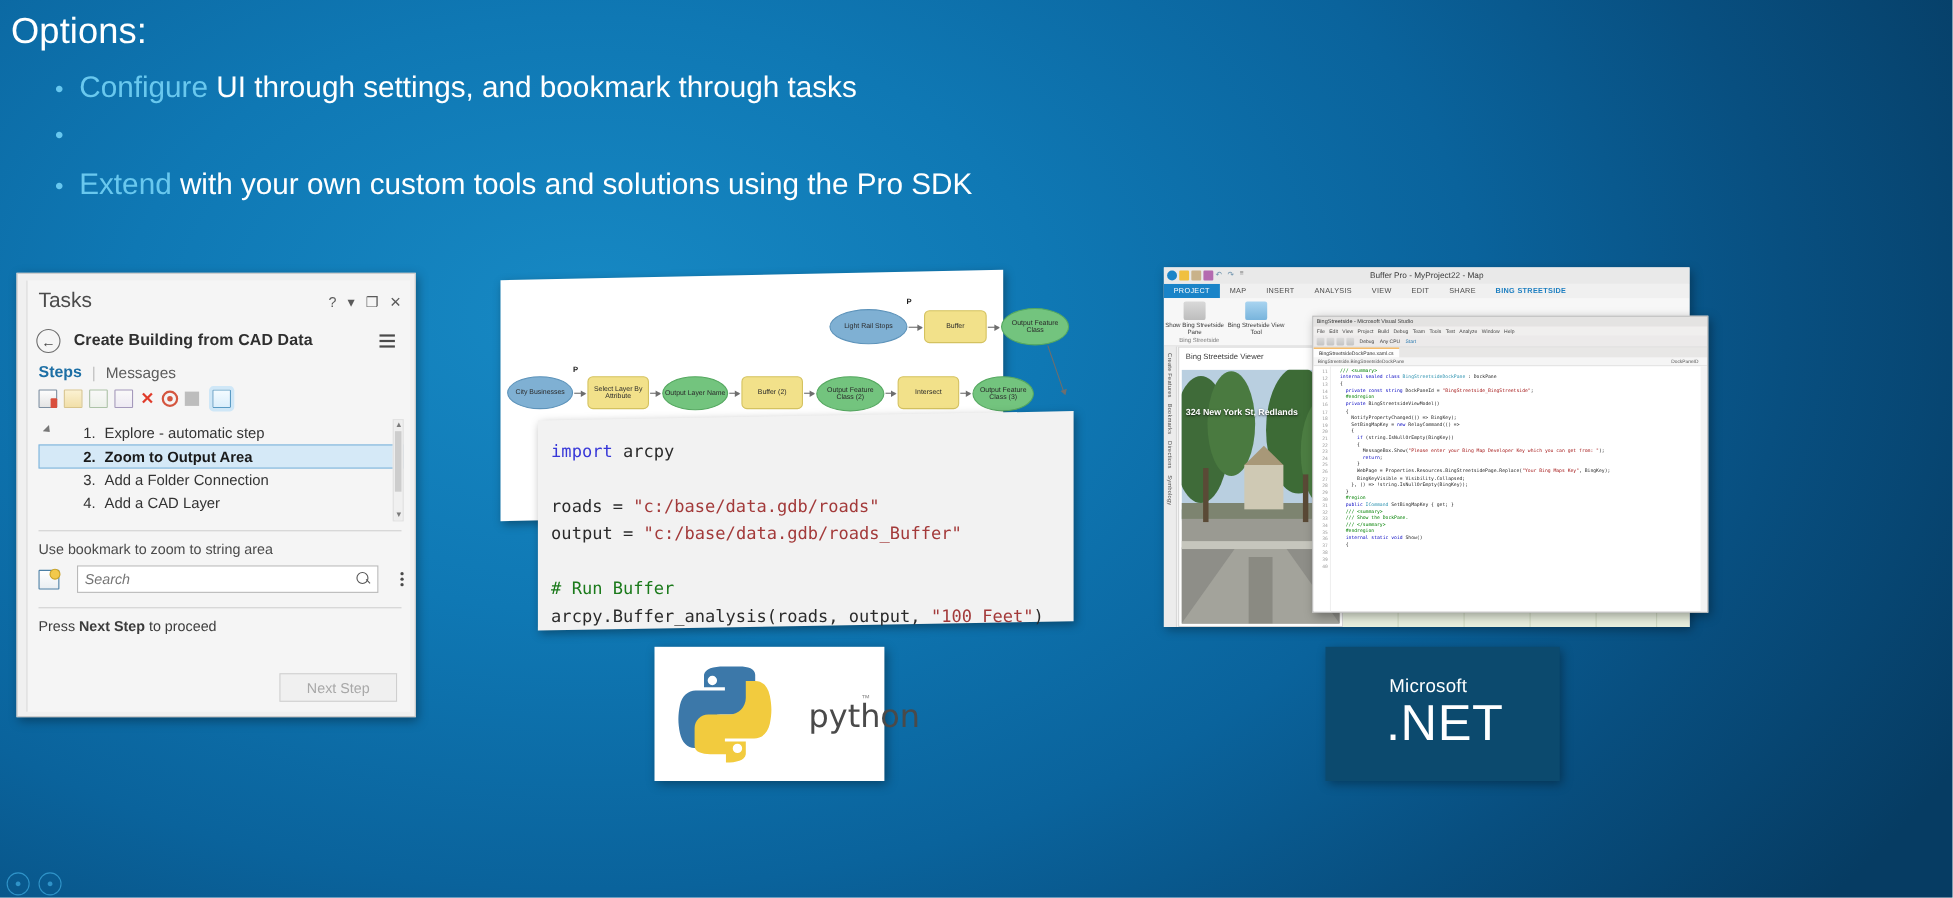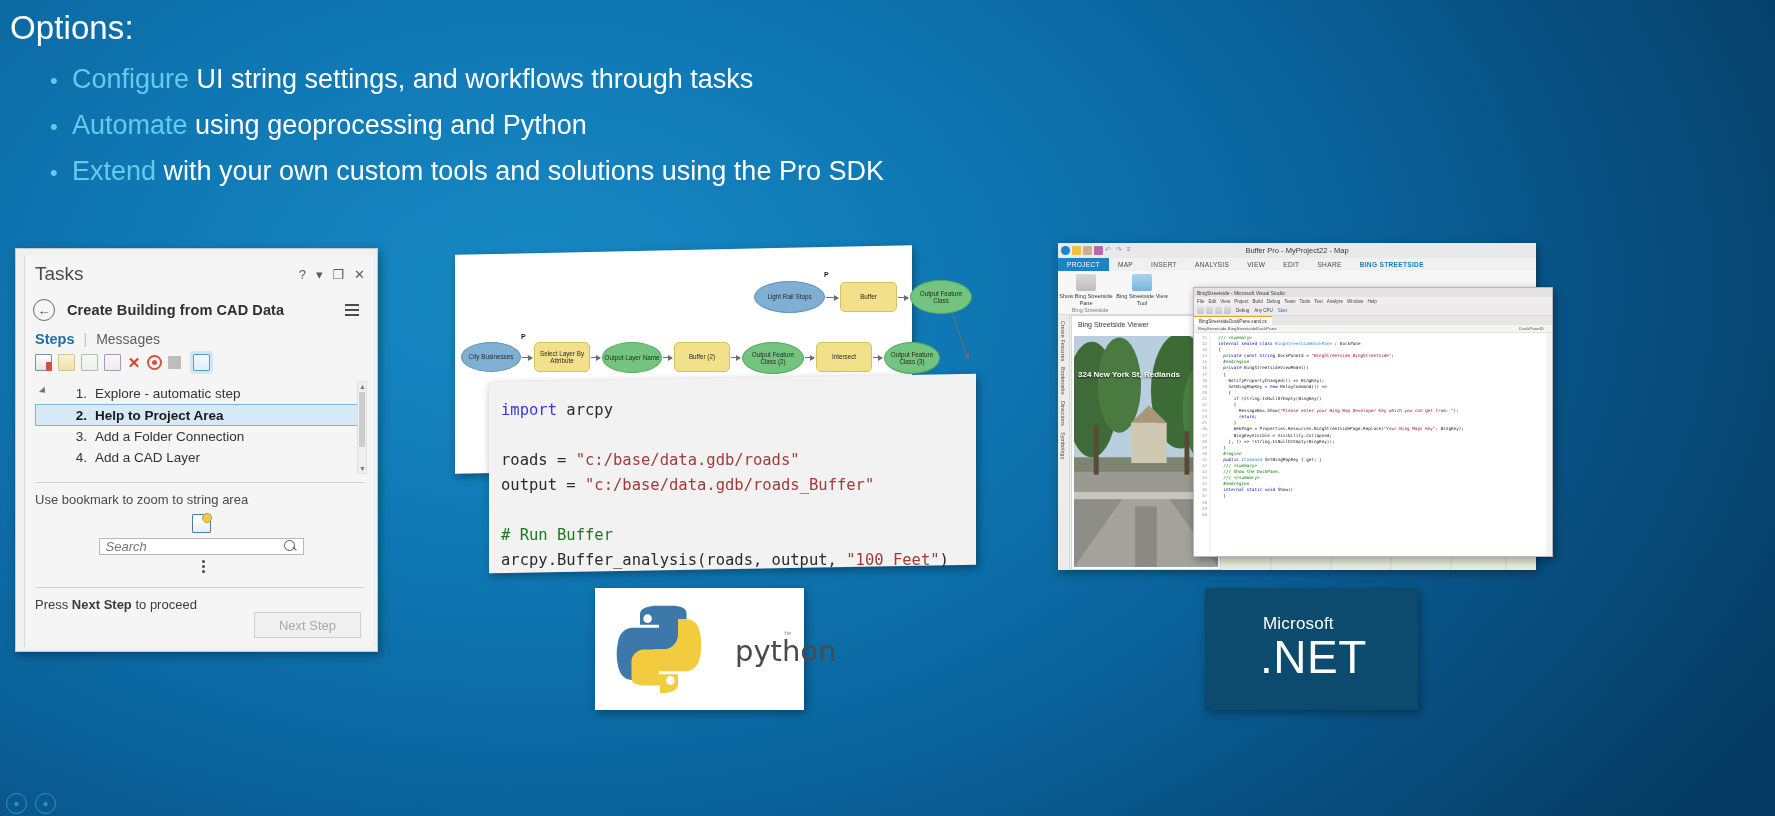--- a/index.html
+++ b/index.html
@@ -65,21 +65,21 @@
   .step-row { display: flex; align-items: center; height: 21px; padding-left: 30px; font-size: 13.5px; color: #343434; }
   .step-row .num { width: 22px; text-align: right; margin-right: 8px; }
   .step-row.sel { background: #d5e9f7; border: 1px solid #7fb4da; font-weight: 700; color: #1a1a1a; padding-left: 29px; height: 22px; }
   #tri { position: absolute; left: 6px; top: 8px; width: 0; height: 0; border-left: 5px solid #777; border-top: 4px solid transparent; border-bottom: 4px solid transparent; transform: rotate(45deg); }
   #steps-scroll { position: absolute; right: 0px; top: 2px; width: 10px; bottom: 2px; background: #f0f0f0; border: 1px solid #e0e0e0; }
   #steps-thumb { position: absolute; left: 1px; right: 1px; top: 10px; height: 55px; background: #cdcdcd; }
   .sb-arrow { position: absolute; left: 1px; right: 1px; height: 9px; background: #ededed; color: #7a7a7a; font-size: 7px; text-align: center; line-height: 9px; }
 
   .hr { height: 1px; background: #d2d2d2; margin: 6px 8px 0 10px; }
   #bookmark-hint { font-size: 13px; color: #4a4a4a; padding: 9px 8px 7px 10px; }
-  #search-row { display: flex; align-items: center; padding: 0 6px 0 10px; gap: 5px; flex-direction: column; }
+  #search-row { display: flex; align-items: center; padding: 0 6px 0 10px; gap: 16px; }
   #bm-icon { width: 19px; height: 18px; background: linear-gradient(#ffffff,#e9eef2); border: 1.3px solid #4a7fa5; position: relative; border-radius: 1px; flex: 0 0 19px; }
   #bm-icon::after { content:""; position:absolute; right:-2px; top:-2px; width:8px; height:8px; border-radius:50%; background:#f2c94c; border:1px solid #c9a227; }
   #search-field { flex: 1; height: 25px; background: #fff; border: 1px solid #b9b9b9; display: flex; align-items: center; padding: 0 6px; }
   #search-input { flex: 1; border: none; outline: none; font-family: "Liberation Sans", sans-serif; font-size: 13px; font-style: italic; color: #9a9a9a; background: transparent; }
   #mag { width: 13px; height: 13px; position: relative; }
   #mag::before { content:""; position:absolute; left:0; top:0; width:9px; height:9px; border:1.4px solid #555; border-radius:50%; }
   #mag::after { content:""; position:absolute; left:8px; top:8px; width:5px; height:1.4px; background:#555; transform: rotate(45deg); }
   #search-menu { width: 3px; height: 14px; position: relative; margin-left: 4px; }
   #search-menu i { position: absolute; left: 0; width: 3px; height: 3px; background: #4a4a4a; border-radius: 50%; }
   #search-menu i:nth-child(1){top:0;} #search-menu i:nth-child(2){top:5px;} #search-menu i:nth-child(3){top:10px;}
@@ -171,25 +171,24 @@
   #bl-dots { position: absolute; left: 6px; bottom: 2px; display: flex; gap: 8px; }
   .bl-dot { width: 21px; height: 21px; border-radius: 50%; border: 1.5px solid #2f93c8; color: #2f93c8; font-size: 10px; display: flex; align-items: center; justify-content: center; }
 </style>
 </head>
 <body>
 
 <div id="headings">
   <div id="opt-title">Options:</div>
   <div class="bullet-row">
     <span class="bullet-dot">•</span>
-    <span class="bullet-text"><span class="kw">Configure</span><span> UI string settings, and workflows through tasks</span></span>
+    <span class="bullet-text"><span class="kw">Configure</span><span> UI through settings, and bookmark through tasks</span></span>
   </div>
   <div class="bullet-row">
     <span class="bullet-dot">•</span>
-    <span class="bullet-text"><span class="kw">Automate</span><span> using geoprocessing and Python</span></span>
   </div>
   <div class="bullet-row">
     <span class="bullet-dot">•</span>
     <span class="bullet-text"><span class="kw">Extend</span><span> with your own custom tools and solutions using the Pro SDK</span></span>
   </div>
 </div>
 
 <div id="tasks-pane" class="shadow">
   <div id="tasks-inner">
 
@@ -230,21 +229,21 @@
 
     <div id="steps-box">
       <span id="tri"></span>
       <div id="steps-list">
         <div class="step-row">
           <span class="num">1.</span>
           <span>Explore - automatic step</span>
         </div>
         <div class="step-row sel">
           <span class="num">2.</span>
-          <span>Help to Project Area</span>
+          <span>Zoom to Output Area</span>
         </div>
         <div class="step-row">
           <span class="num">3.</span>
           <span>Add a Folder Connection</span>
         </div>
         <div class="step-row">
           <span class="num">4.</span>
           <span>Add a CAD Layer</span>
         </div>
       </div>

